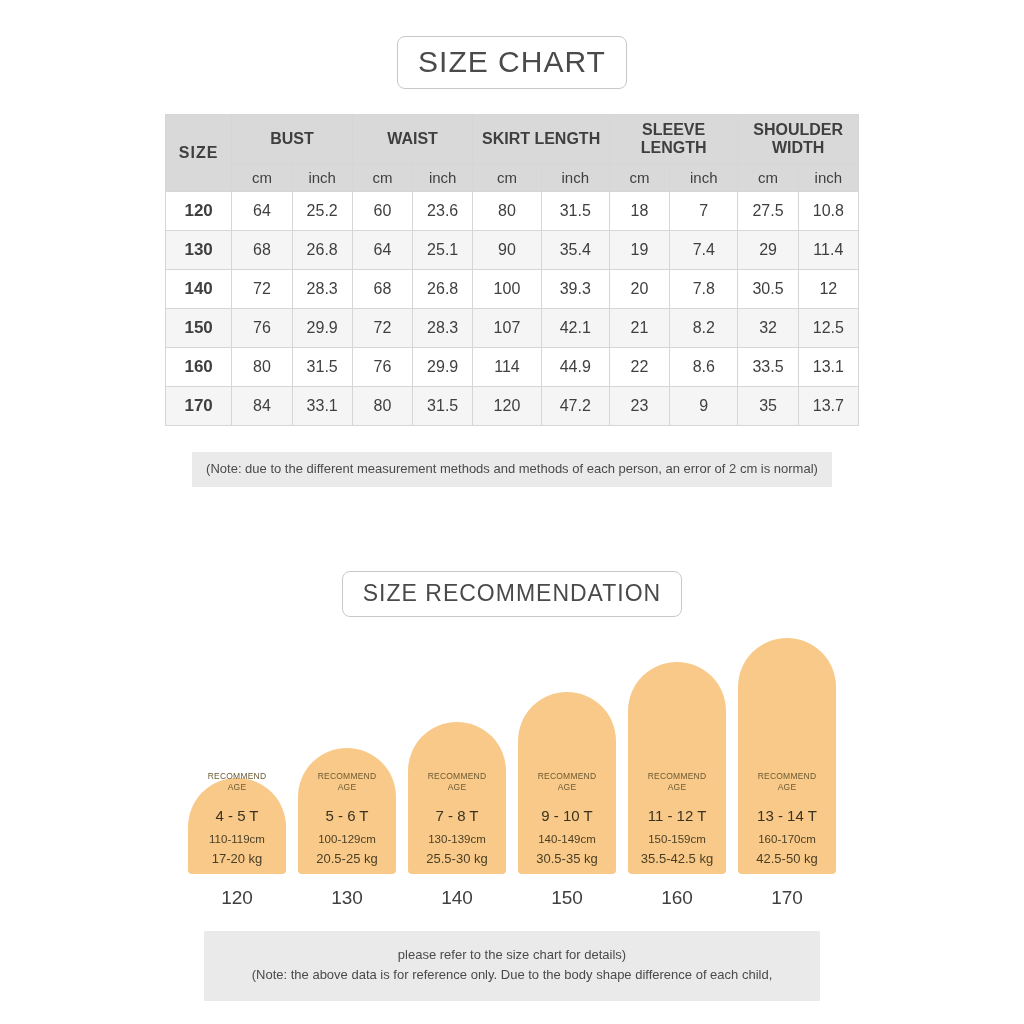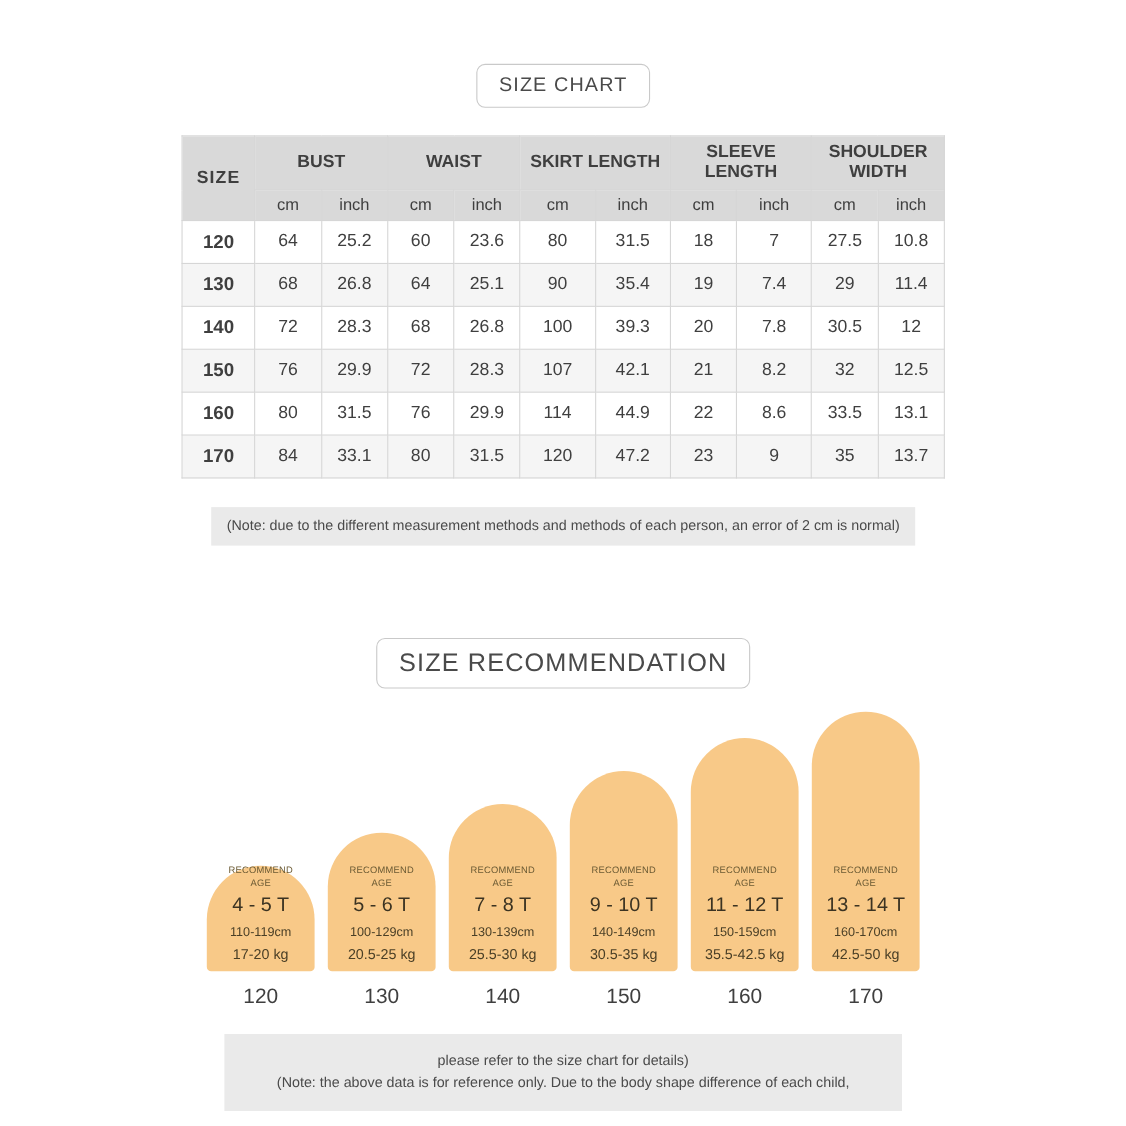--- a/index.html
+++ b/index.html
@@ -22,22 +22,22 @@
     justify-content: center;
   }
   .pill {
     border: 1px solid #c9c9c9;
     border-radius: 8px;
     background: #fff;
     color: #4a4a4a;
     letter-spacing: 1px;
   }
   #size-chart-title {
-    margin-top: 58px;
-    font-size: 18px;
+    margin-top: 36px;
+    font-size: 30px;
     padding: 8px 20px 9px;
   }
   #size-rec-title {
     margin-top: 0;
     font-size: 23px;
     padding: 8px 20px 9px;
   }
 
   
   .table-wrap {
@@ -142,22 +142,22 @@
     box-sizing: border-box;
   }
   .rec-label {
     font-size: 8.5px;
     line-height: 1.25;
     text-align: center;
     color: #6b5a33;
     letter-spacing: .2px;
   }
   .rec-age {
-    font-size: 18px;
-    margin-top: 5px;
+    font-size: 15px;
+    margin-top: 15px;
     margin-bottom: 7px;
     color: #3b3322;
   }
   .rec-h {
     font-size: 11.5px;
     line-height: 1.5;
     color: #4a3f26;
   }
   .rec-w {
     font-size: 13px;

